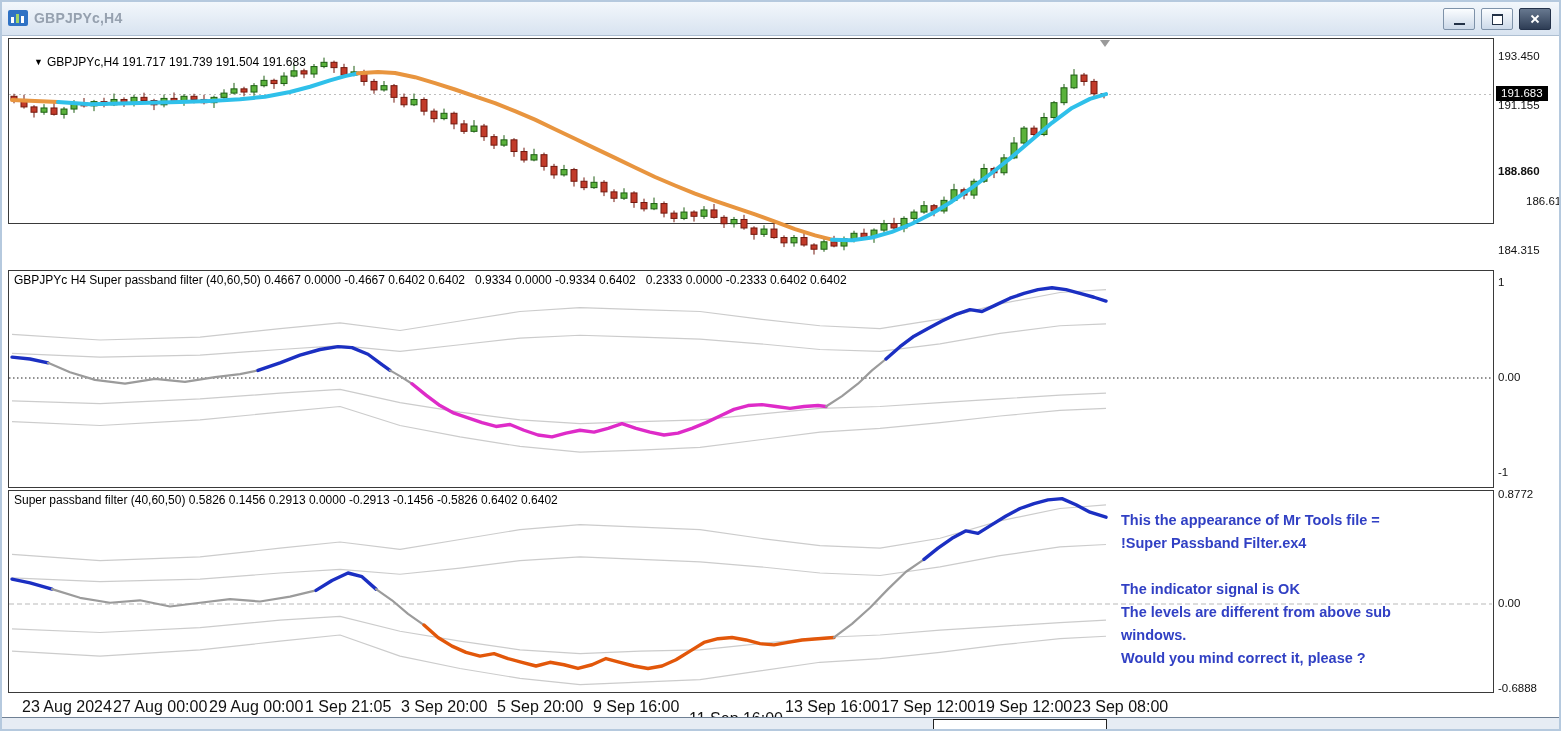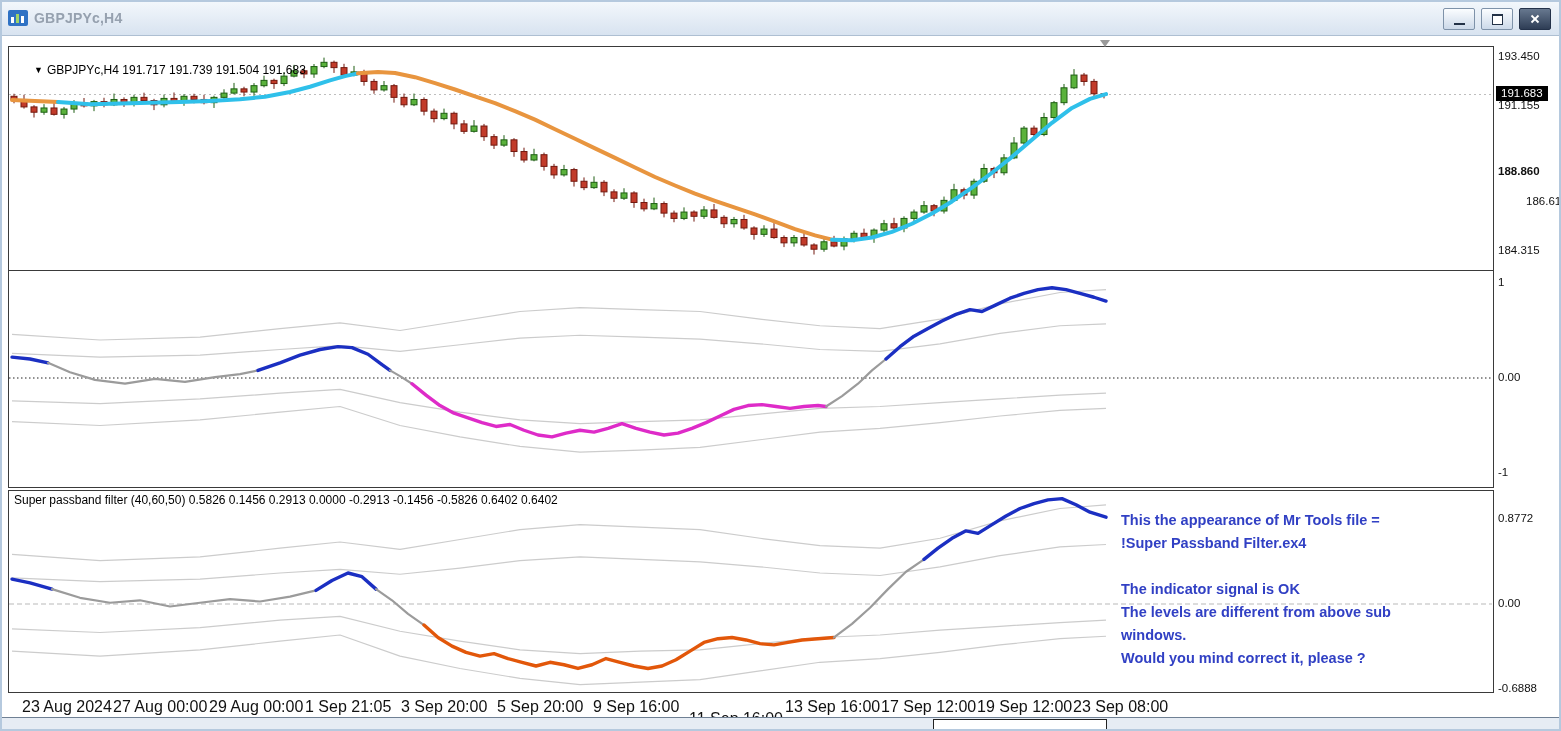--- a/index.html
+++ b/index.html
@@ -13,21 +13,21 @@
   .app-icon{width:20px;height:16px;margin:0 6px 0 8px;display:inline-block;}
   .title-text{color:#96a1af;font-size:14px;font-weight:bold;letter-spacing:.2px;}
   .win-buttons{position:absolute;right:10px;top:8px;display:flex;gap:6px;}
   .win-btn{width:30px;height:20px;border:1px solid #7e92a9;border-radius:2px;
            background:linear-gradient(#fbfdff,#ccd9e9);display:flex;align-items:center;justify-content:center;cursor:pointer;}
   .win-btn.close{background:linear-gradient(#67788f,#2e3d55);border-color:#24324a;}
   .glyph-min{display:block;width:11px;height:2px;background:#233247;margin-top:9px;}
   .glyph-restore{display:block;width:9px;height:8px;border:1px solid #233247;border-top-width:2px;background:#fff;}
   
   .panel{position:absolute;left:8px;width:1486px;background:#ffffff;border:1px solid #3a3a3a;box-sizing:border-box;}
-  #panel-main{top:46px;height:230px;}
+  #panel-main{top:38px;height:186px;}
   #panel-spb1{top:270px;height:218px;}
   #panel-spb2{top:490px;height:203px;}
   .panel-header{position:absolute;left:5px;top:2px;font-size:12px;color:#000;white-space:pre;z-index:5;}
   .hdr-arrow{font-size:9px;margin-right:4px;vertical-align:1px;}
   
   .annotation{position:absolute;left:1112px;width:400px;font-size:14.5px;font-weight:bold;line-height:23px;z-index:5;}
   #anno1{top:33px;}
   #anno2{top:18px;}
   .annotation div{min-height:23px;}
   
@@ -73,20 +73,21 @@
     </div>
   </div>
 
   <div class="panel" id="panel-main">
     <div class="panel-header">
       <span class="hdr-arrow">▼</span><span>GBPJPYc,H4 191.717 191.739 191.504 191.683</span>
     </div>
   </div>
 
   <div class="panel" id="panel-spb1">
+    <div class="panel-header">GBPJPYc H4 Super passband filter (40,60,50) 0.4667 0.0000 -0.4667 0.6402 0.6402   0.9334 0.0000 -0.9334 0.6402   0.2333 0.0000 -0.2333 0.6402 0.6402</div>
   </div>
 
   <div class="panel" id="panel-spb2">
     <div class="panel-header">Super passband filter (40,60,50) 0.5826 0.1456 0.2913 0.0000 -0.2913 -0.1456 -0.5826 0.6402 0.6402</div>
     <div class="annotation" id="anno2" style="color: rgb(49, 64, 196);">
       <div>This the appearance of Mr Tools file =</div>
       <div>!Super Passband Filter.ex4</div>
       <div></div>
       <div>The indicator signal is OK</div>
       <div>The levels are different from above sub</div>
@@ -98,21 +99,21 @@
   <div id="price-col">
       <div class="axis-label" style="top: 50px;">193.450</div>
       <div class="axis-label" style="top: 98.7458px;">191.155</div>
       <div class="axis-label" style="top: 165px; font-weight: bold;">188.860</div>
       <div class="axis-label" style="top: 195.282px; margin-left: 28px;">186.610</div>
       <div class="axis-label" style="top: 244.027px;">184.315</div>
       <div class="axis-label badge" style="top: 85.5311px; background: rgb(0, 0, 0); color: rgb(255, 255, 255);">191.683</div>
       <div class="axis-label" style="top: 276px;">1</div>
       <div class="axis-label" style="top: 371px;">0.00</div>
       <div class="axis-label" style="top: 466px;">-1</div>
-      <div class="axis-label" style="top: 488.227px; margin-top: 24px;">0.8772</div>
+      <div class="axis-label" style="top: 488.227px;">0.8772</div>
       <div class="axis-label" style="top: 597px;">0.00</div>
       <div class="axis-label" style="top: 682.411px;">-0.6888</div>
     </div>
   <div id="time-axis">
       <div class="time-label" style="left: 14px;">23 Aug 2024</div>
       <div class="time-label" style="left: 105px;">27 Aug 00:00</div>
       <div class="time-label" style="left: 201px;">29 Aug 00:00</div>
       <div class="time-label" style="left: 297px;">1 Sep 21:05</div>
       <div class="time-label" style="left: 393px;">3 Sep 20:00</div>
       <div class="time-label" style="left: 489px;">5 Sep 20:00</div>

